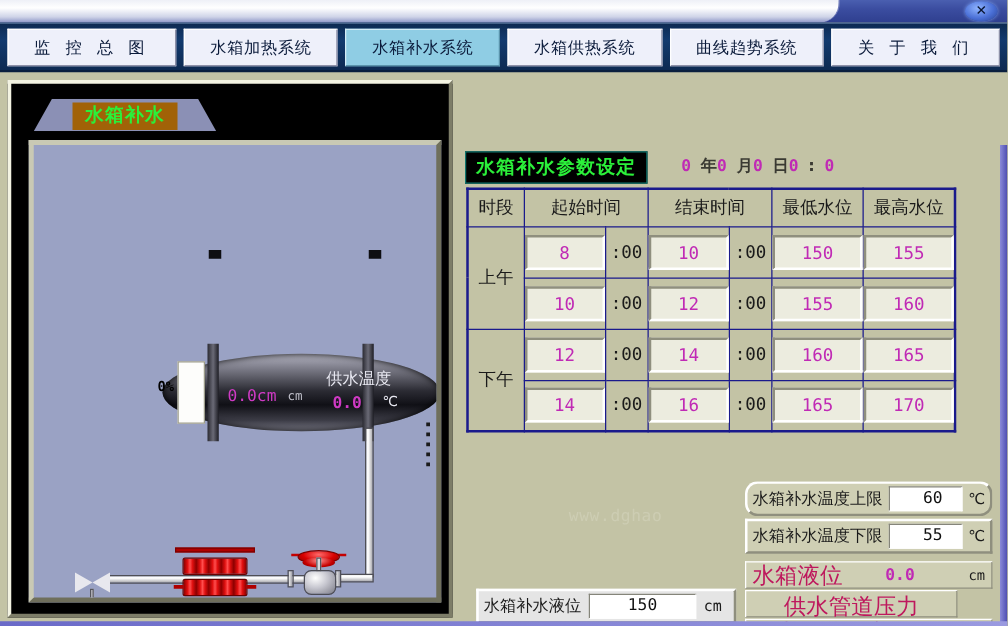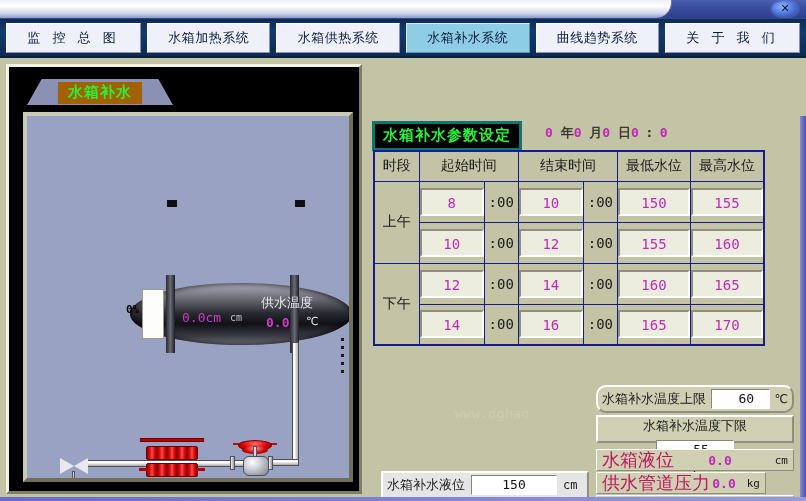--- a/index.html
+++ b/index.html
@@ -255,21 +255,21 @@
     border: 1px solid #50505a;
   }
 
   
   #panel-header {
     position: absolute; left: 372px; top: 63px;
     background: #000; color: #2bf03a;
     font-size: 15px; font-weight: bold;
     padding: 2px 8px 3px 8px;
     letter-spacing: 1px;
-    border: 3px solid #0f766e;
+    border: 1px solid #0f766e;
   }
   #datetime {
     position: absolute; left: 545px; top: 66px;
     font-size: 13px; font-weight: bold; color: #c02ab5;
     font-family: "DejaVu Sans Mono", monospace;
     white-space: nowrap;
   }
   #datetime span.cjk { color: #3a3a32; font-family: "DejaVu Sans", sans-serif; }
 
   
@@ -346,21 +346,21 @@
     background: #ffffff;
     border: 1px solid;
     border-color: #85857a #ffffff #ffffff #85857a;
     font-family: "DejaVu Sans Mono", monospace;
     font-size: 13px; color: #111; text-align: center;
     cursor: text;
     padding-left: 12px;
   }
   .tlim-unit { font-size: 12px; color: #1a1a1a; }
   #tlim-up   { left: 596px; top: 327px; width: 198px; border-radius: 10px; }
-  #tlim-down { left: 596px; top: 357px; width: 198px; flex-direction: column; }
+  #tlim-down { left: 596px; top: 357px; width: 198px; }
 
   
   .ro-box {
     position: absolute; height: 22px;
     background: #cfcfb4;
     border: 1px solid;
     border-color: #ffffff #8f8f7e #8f8f7e #ffffff;
     display: flex; align-items: center;
     padding: 0 5px;
   }
@@ -369,21 +369,21 @@
     flex: 1 1 auto; text-align: center;
     font-family: "DejaVu Sans Mono", monospace;
     font-size: 13px; font-weight: bold; color: #c02ab5;
   }
   .ro-unit {
     flex: 0 0 auto; font-size: 11px; color: #1a1a1a;
     font-family: "DejaVu Sans Mono", monospace;
     width: 22px; text-align: right;
   }
   #ro-level { left: 596px; top: 391px; width: 198px; }
-  #ro-press { left: 596px; top: 414px; width: 170px; }
+  #ro-press { left: 596px; top: 414px; width: 170px; flex-direction: column; }
   #ro-temp  { left: 596px; top: 437px; width: 198px; }
 
   
   #right-strip {
     position: absolute; right: 0; top: 58px; width: 6px; height: 443px;
     background: linear-gradient(90deg,#8a8ad8,#4b4bb0);
   }
   #bottom-strip {
     position: absolute; left: 0; bottom: 0; width: 806px; height: 4px;
     background: linear-gradient(90deg,#6a6ac8,#9a9ae0);
@@ -393,22 +393,22 @@
 <body>
 
 <div id="titlebar">
   <div id="titlebar-sheet"></div>
   <div id="close-btn">✕</div>
 </div>
 
 <div id="tabstrip">
   <div class="tab spaced">监 控 总 图</div>
   <div class="tab">水箱加热系统</div>
+  <div class="tab active">水箱补水系统</div>
   <div class="tab">水箱供热系统</div>
-  <div class="tab active">水箱补水系统</div>
   <div class="tab">曲线趋势系统</div>
   <div class="tab spaced">关 于 我 们</div>
 </div>
 
 <div id="content">
 
   <div id="watermark">www.dghao</div>
 
   <div id="mimic-outer">
 

